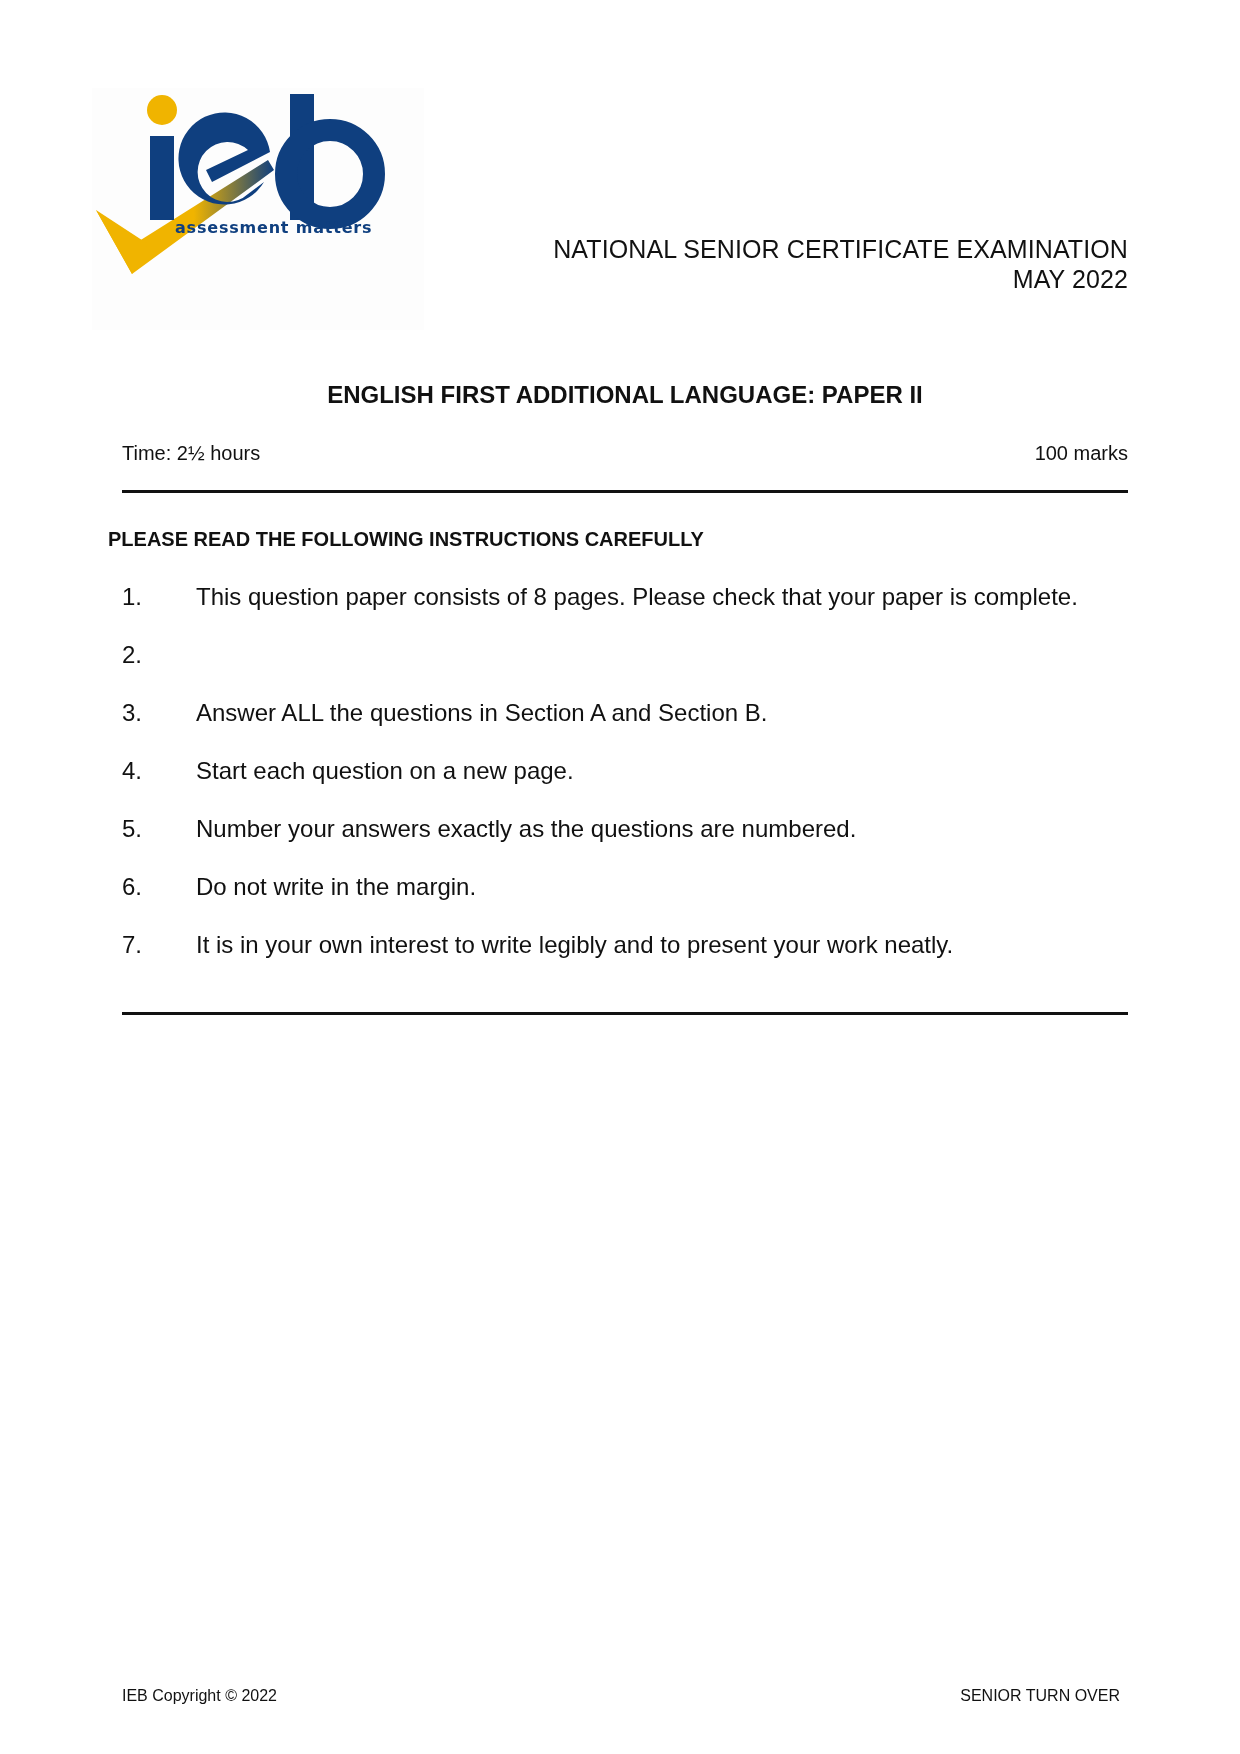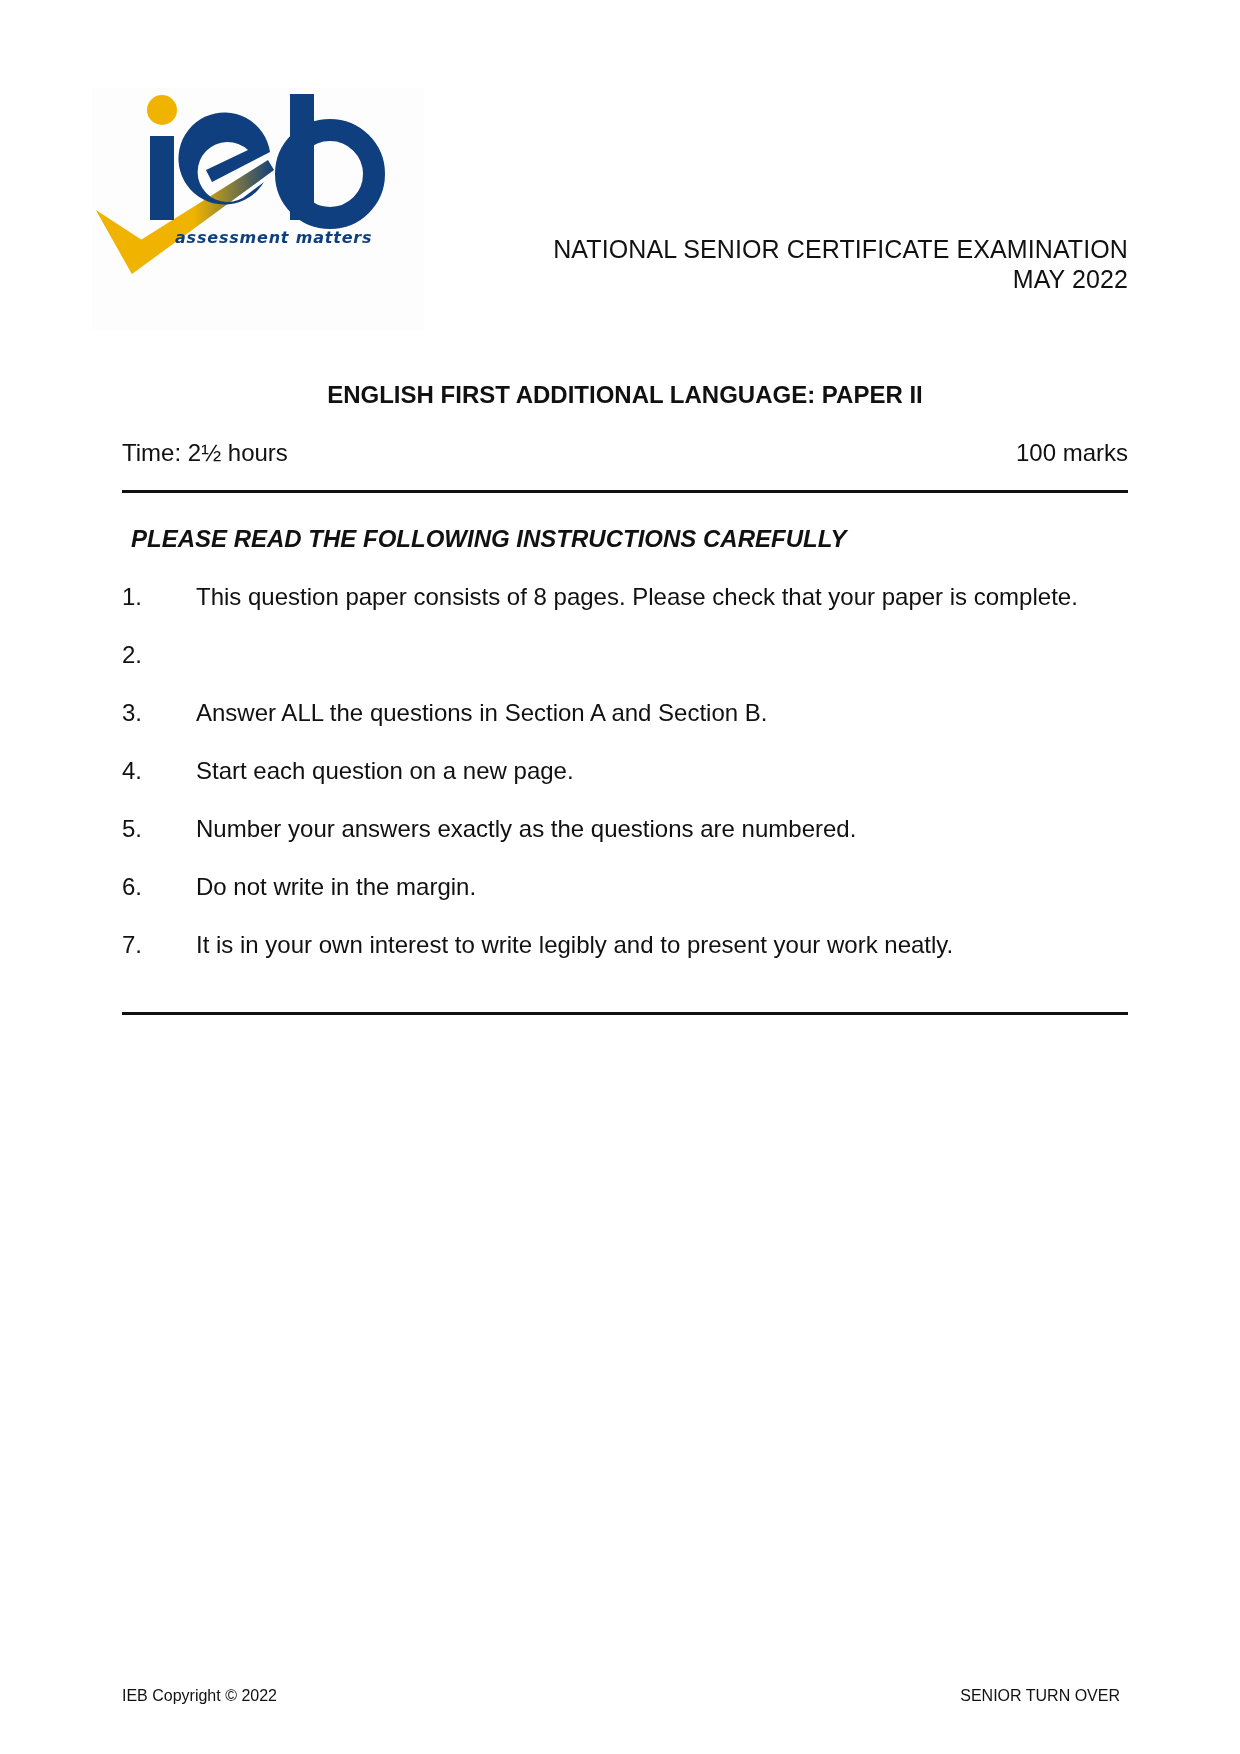--- a/index.html
+++ b/index.html
@@ -12,28 +12,28 @@
     position: absolute; right: 112px; top: 234px; text-align: right;
     font-size: 25px; line-height: 30px; letter-spacing: 0.1px; margin-left: 41px;
   }
   .paper-title {
     position: absolute; left: 0; width: 1250px; top: 380px; text-align: center;
     font-size: 24px; font-weight: bold; line-height: 30px;
   }
   .meta-row {
     position: absolute; left: 122px; right: 112px; top: 438px;
     display: flex; justify-content: space-between;
-    font-size: 24px; line-height: 30px;
+    font-size: 20px; line-height: 30px;
   }
   .rule { position: absolute; left: 122px; width: 1006px; height: 3px; background: #111; }
   .rule.r1 { top: 490px; }
   .rule.r2 { top: 1012px; }
   .instr-heading {
-    position: absolute; left: 131px; top: 524px;
-    font-size: 24px; font-weight: bold; line-height: 30px; font-style: italic;
+    position: absolute; left: 108px; top: 524px;
+    font-size: 20px; font-weight: bold; line-height: 30px;
   }
   .instr-list { position: absolute; left: 122px; top: 582px; width: 1010px; margin: 0; padding: 0; list-style: none; }
   .instr-item { display: flex; height: 58px; font-size: 24px; line-height: 30px; }
   .instr-num { width: 74px; flex: 0 0 74px; }
   .instr-text { white-space: nowrap; }
   .footer {
     position: absolute; left: 122px; right: 120px; top: 1686px;
     display: flex; justify-content: space-between;
     font-size: 16px; line-height: 20px;
   }
@@ -57,21 +57,21 @@
 
     <circle cx="70" cy="22" r="15" fill="#f0b400"></circle>
 
     <rect x="58" y="48" width="24" height="84" fill="#0f3f7f"></rect>
 
     <path d="M172 94 A46 46 0 1 1 178 64 L120 94 L114 82 L156 62 A30 30 0 1 0 156 106 Z" fill="#0f3f7f"></path>
 
     <rect x="198" y="6" width="24" height="126" fill="#0f3f7f"></rect>
     <circle cx="238" cy="86" r="44" fill="none" stroke="#0f3f7f" stroke-width="22"></circle>
   </svg>
-  <span style="position:absolute; left:83px; top:140px; font-family:'DejaVu Sans', sans-serif; font-weight:bold; font-size:16px; letter-spacing:0.8px; color:#0f3f7f;font-style:italic;">assessment matters</span>
+  <span style="position:absolute; left:83px; top:130px; font-family:'DejaVu Sans', sans-serif; font-weight:bold; font-size:16px; letter-spacing:0.8px; color:#0f3f7f;">assessment matters</span>
 </div>
 
 <div class="exam-header">
   <div>NATIONAL SENIOR CERTIFICATE EXAMINATION</div>
   <div>MAY 2022</div>
 </div>
 
 <div class="paper-title">ENGLISH FIRST ADDITIONAL LANGUAGE: PAPER II</div>
 
 <div class="meta-row">

